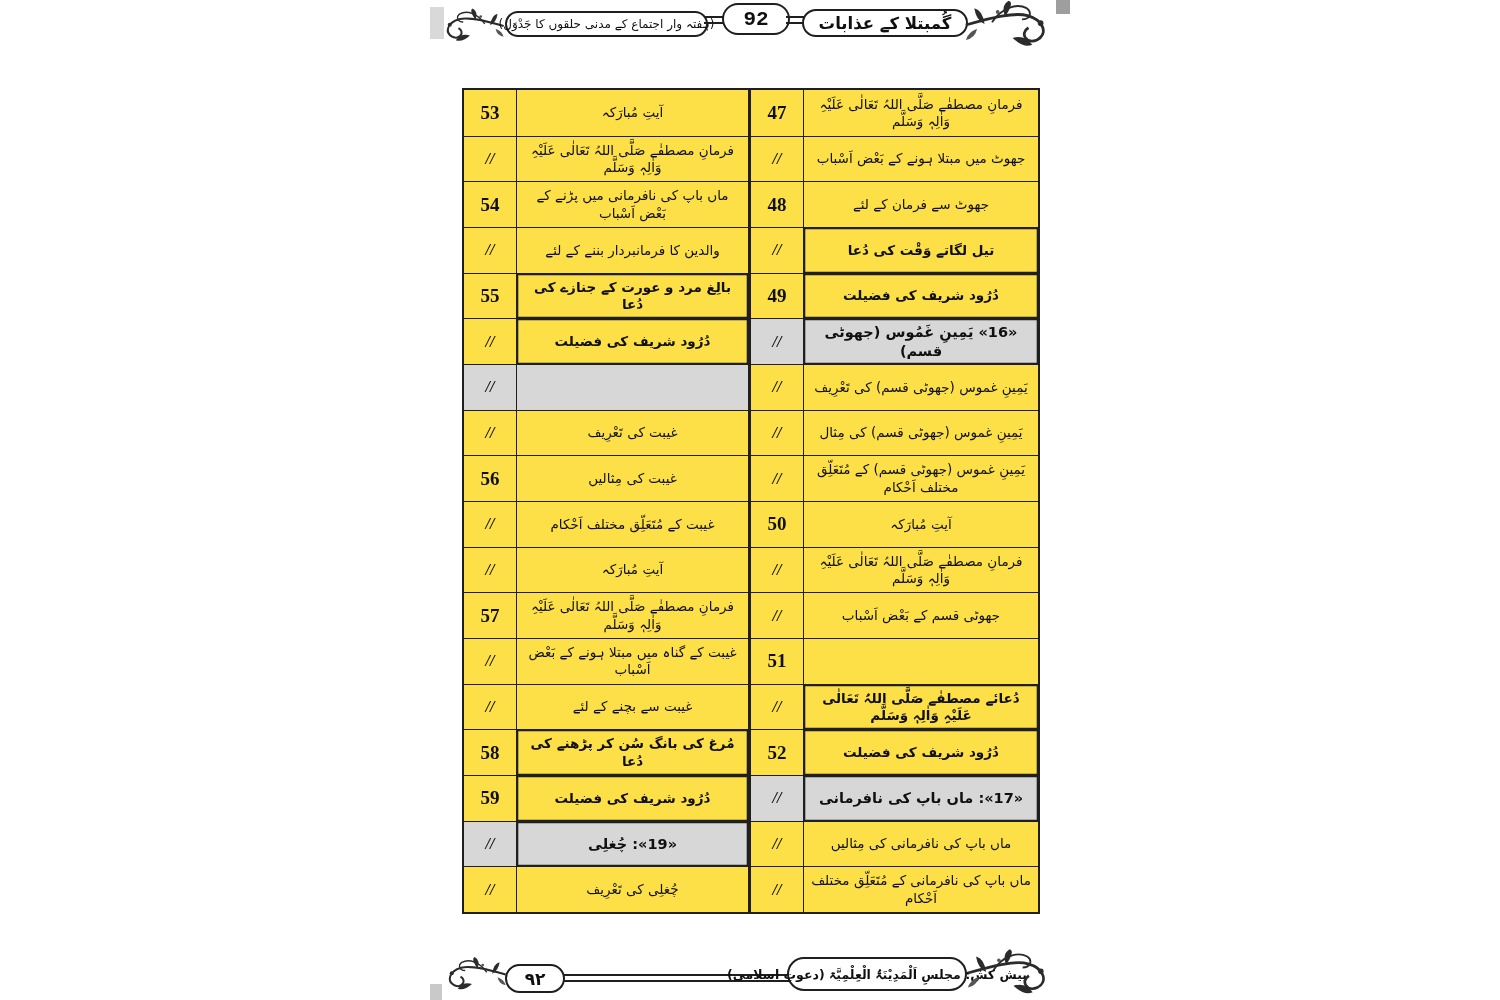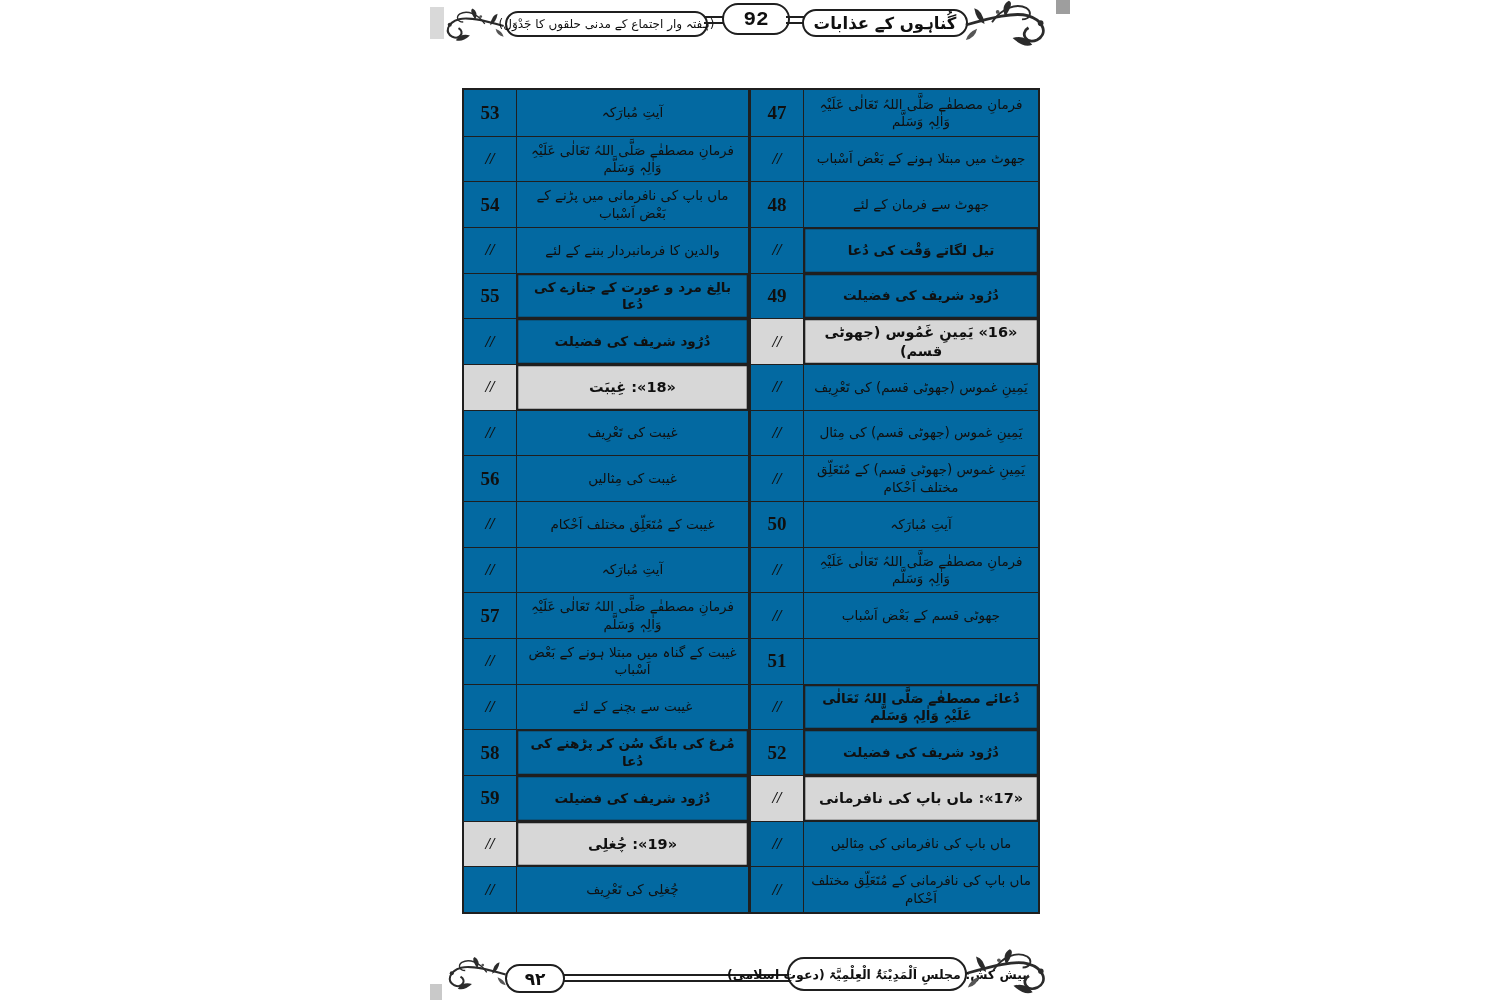--- a/index.html
+++ b/index.html
@@ -20,21 +20,21 @@
   .ftr-pub{font-size:12.5px;font-weight:700;}
 
   
   .ornament{position:absolute;}
   .flipX{transform:scaleX(-1);}
 
   
   .artifact{position:absolute;}
 
   
-  .half{position:absolute;top:88px;height:826px;border:2px solid #1f1f1f;background:#0369a1;
+  .half{position:absolute;top:88px;height:826px;border:2px solid #1f1f1f;background:#fde047;
         box-sizing:border-box;display:grid;grid-template-rows:repeat(18,1fr);}
   .toc-row{display:grid;grid-template-columns:53px 1fr;border-top:1.5px solid #1f1f1f;
            box-sizing:border-box;min-height:0;}
   .toc-row:first-child{border-top:none;}
   .cell{display:flex;align-items:center;justify-content:center;box-sizing:border-box;
         padding:1px 4px;overflow:hidden;}
   .cell.num{border-right:1.5px solid #1f1f1f;
             font-family:"Liberation Serif",serif;font-weight:700;font-size:19px;}
   .cell.num.ditto{font-style:italic;font-size:16px;}
   .cell.txt{direction:rtl;text-align:center;font-size:13.5px;line-height:1.28;padding:1px 7px;}
@@ -76,21 +76,21 @@
 
     <div class="connector" style="left:704px;top:16px;width:22px;"></div>
 
     <div class="oval" style="left:722px;top:3px;width:68px;height:32px;">
       <span class="hdr-num">92</span>
     </div>
 
     <div class="connector" style="left:786px;top:16px;width:20px;"></div>
 
     <div class="oval hdr-title" style="left:802px;top:9px;width:166px;height:28px;">
-      <span>گُناہوں کے عذابات</span>
+      <span>گُمبتلا کے عذابات</span>
     </div>
 
     <svg class="ornament" style="left:964px;top:0;" width="86" height="50" viewBox="0 0 92 52">
         <use href="#floral"></use>
       </svg>
   </div>
 
   <div class="half" style="left:462px;width:288px;">
       <div class="toc-row normal">
         <div class="cell num">53</div>
@@ -111,21 +111,20 @@
       <div class="toc-row bold">
         <div class="cell num">55</div>
         <div class="cell txt">بالِغ مرد و عورت کے جنازے کی دُعا</div>
       </div>
       <div class="toc-row bold">
         <div class="cell num ditto">//</div>
         <div class="cell txt">دُرُود شریف کی فضیلت</div>
       </div>
       <div class="toc-row section">
         <div class="cell num ditto">//</div>
-        <div class="cell txt">«18»: غِیبَت</div>
       </div>
       <div class="toc-row normal">
         <div class="cell num ditto">//</div>
         <div class="cell txt">غیبت کی تَعْرِیف</div>
       </div>
       <div class="toc-row normal">
         <div class="cell num">56</div>
         <div class="cell txt">غیبت کی مِثالیں</div>
       </div>
       <div class="toc-row normal">

